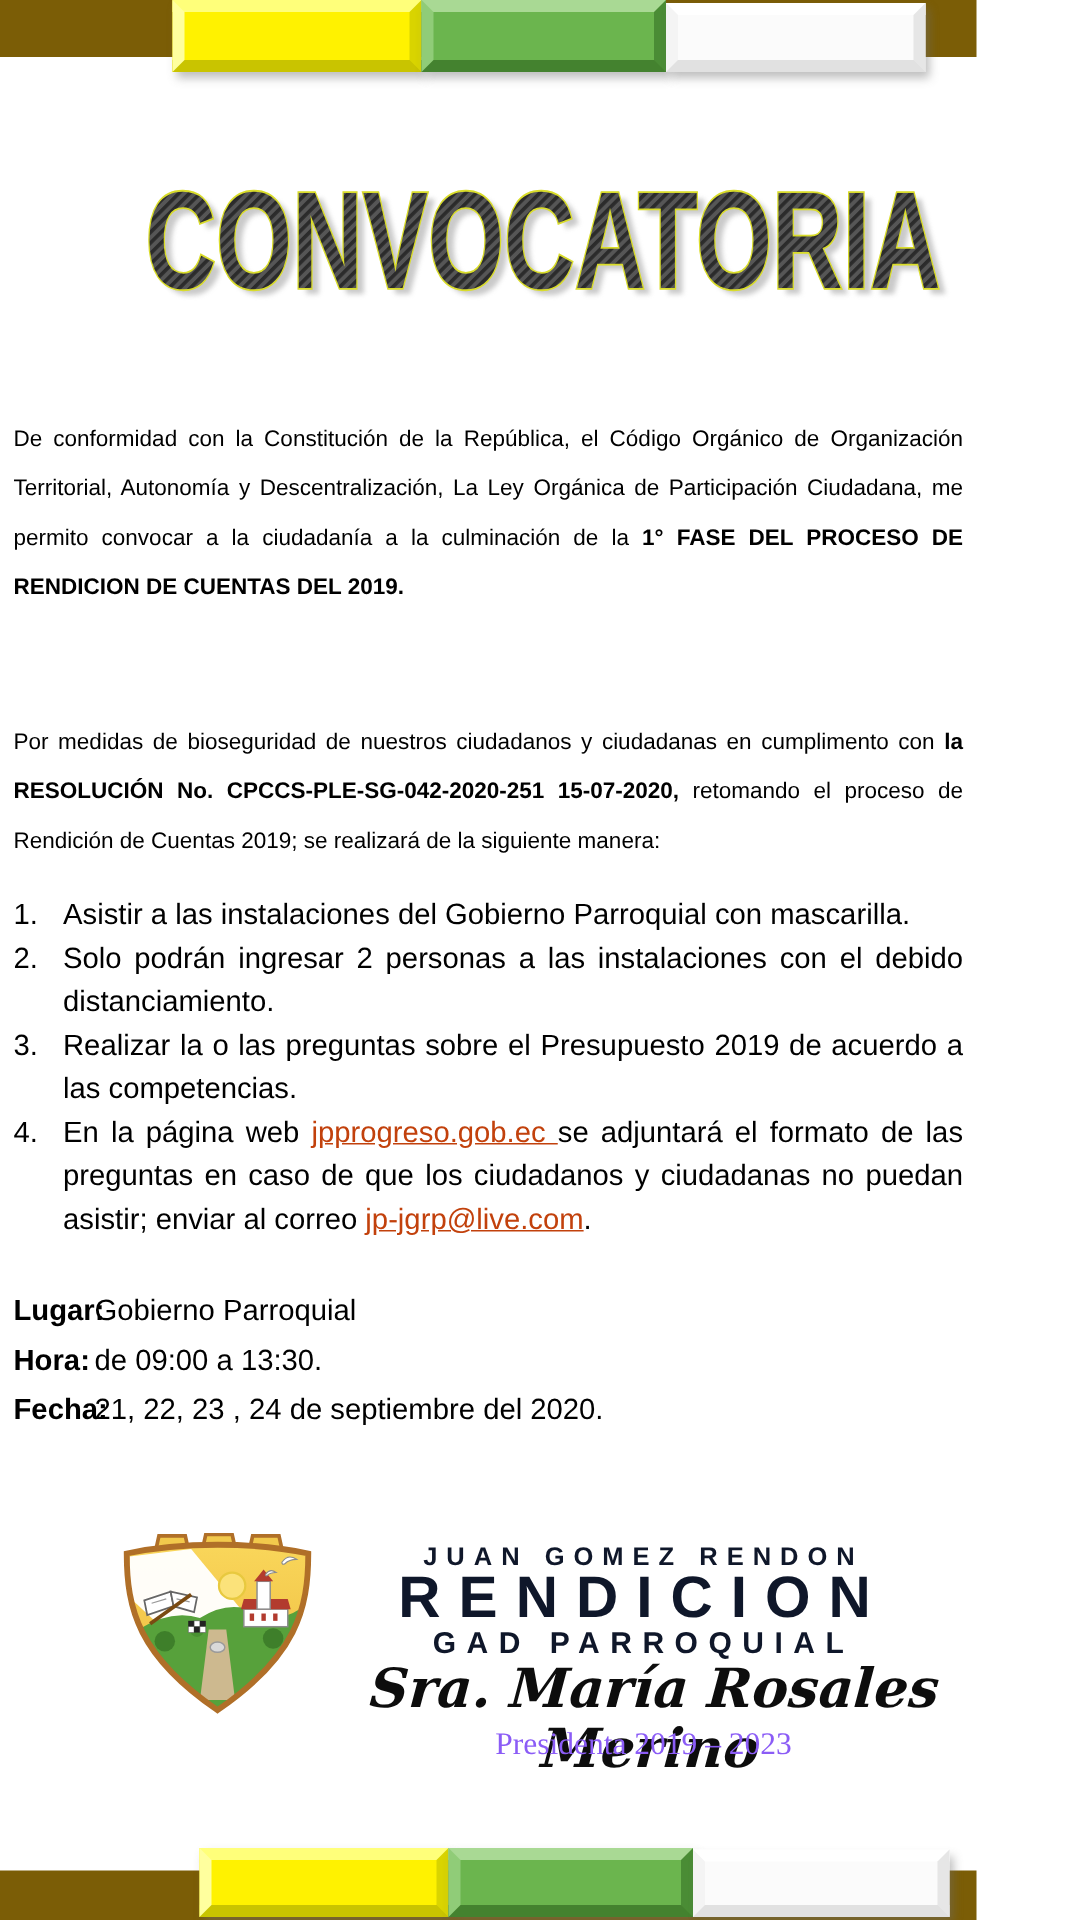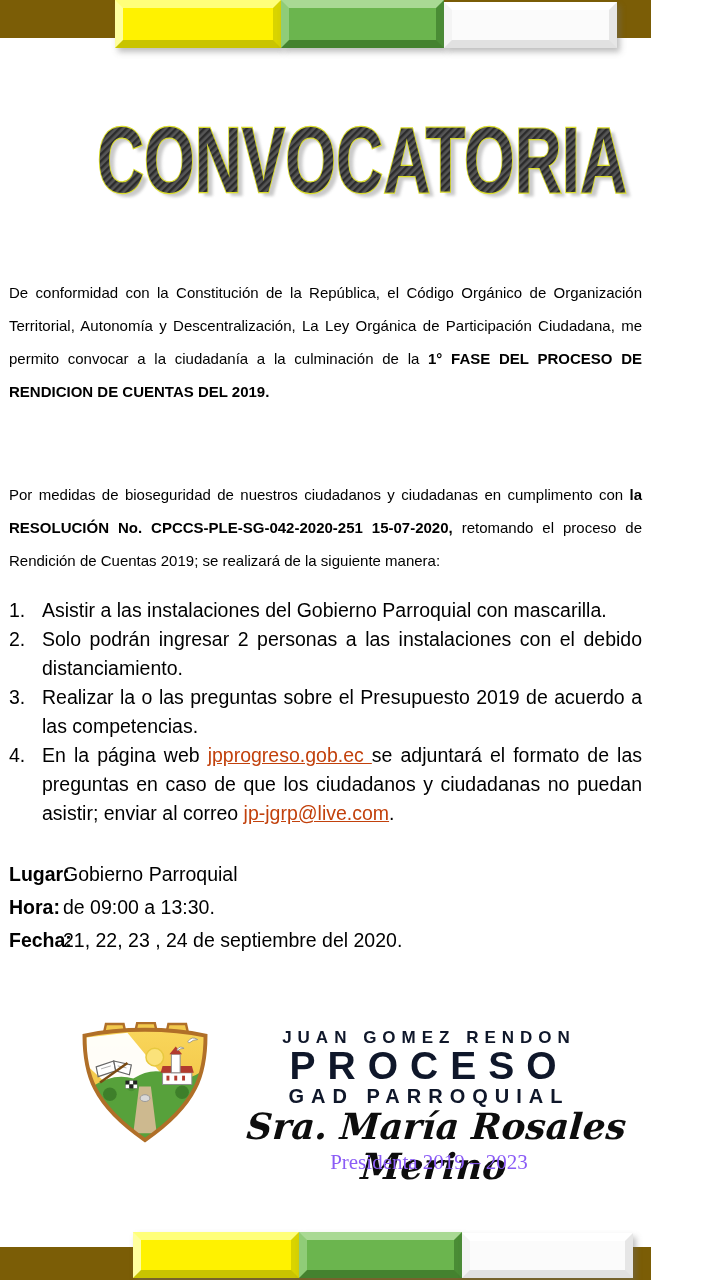--- a/index.html
+++ b/index.html
@@ -191,21 +191,21 @@
           <rect x="54" y="64" width="4" height="4" fill="#222222"></rect>
           <rect x="58" y="64" width="4" height="4" fill="#FFFFFF" stroke="#555" stroke-width="0.4"></rect>
         </g>
       </g>
 
       <path d="M8,14 C45,6 95,6 132,14 C132,52 124,84 70,121 C16,84 8,52 8,14 Z" fill="none" stroke="#B06F28" stroke-width="4"></path>
     </svg>
 
     <div class="namelines">
       <div class="nm1">JUAN GOMEZ RENDON</div>
-      <div class="nm2">PROCESO</div>
+      <div class="nm2">RENDICION</div>
       <div class="nm3">GAD PARROQUIAL</div>
     </div>
     <div class="signature">Sra. María Rosales Merino</div>
     <div class="presidenta">Presidenta 2019 – 2023</div>
   </div>
 
   <div class="stripe bottom"></div>
   <div class="blk yellow bb-yellow"></div>
   <div class="blk green bb-green"></div>
   <div class="blk white bb-white"></div>

